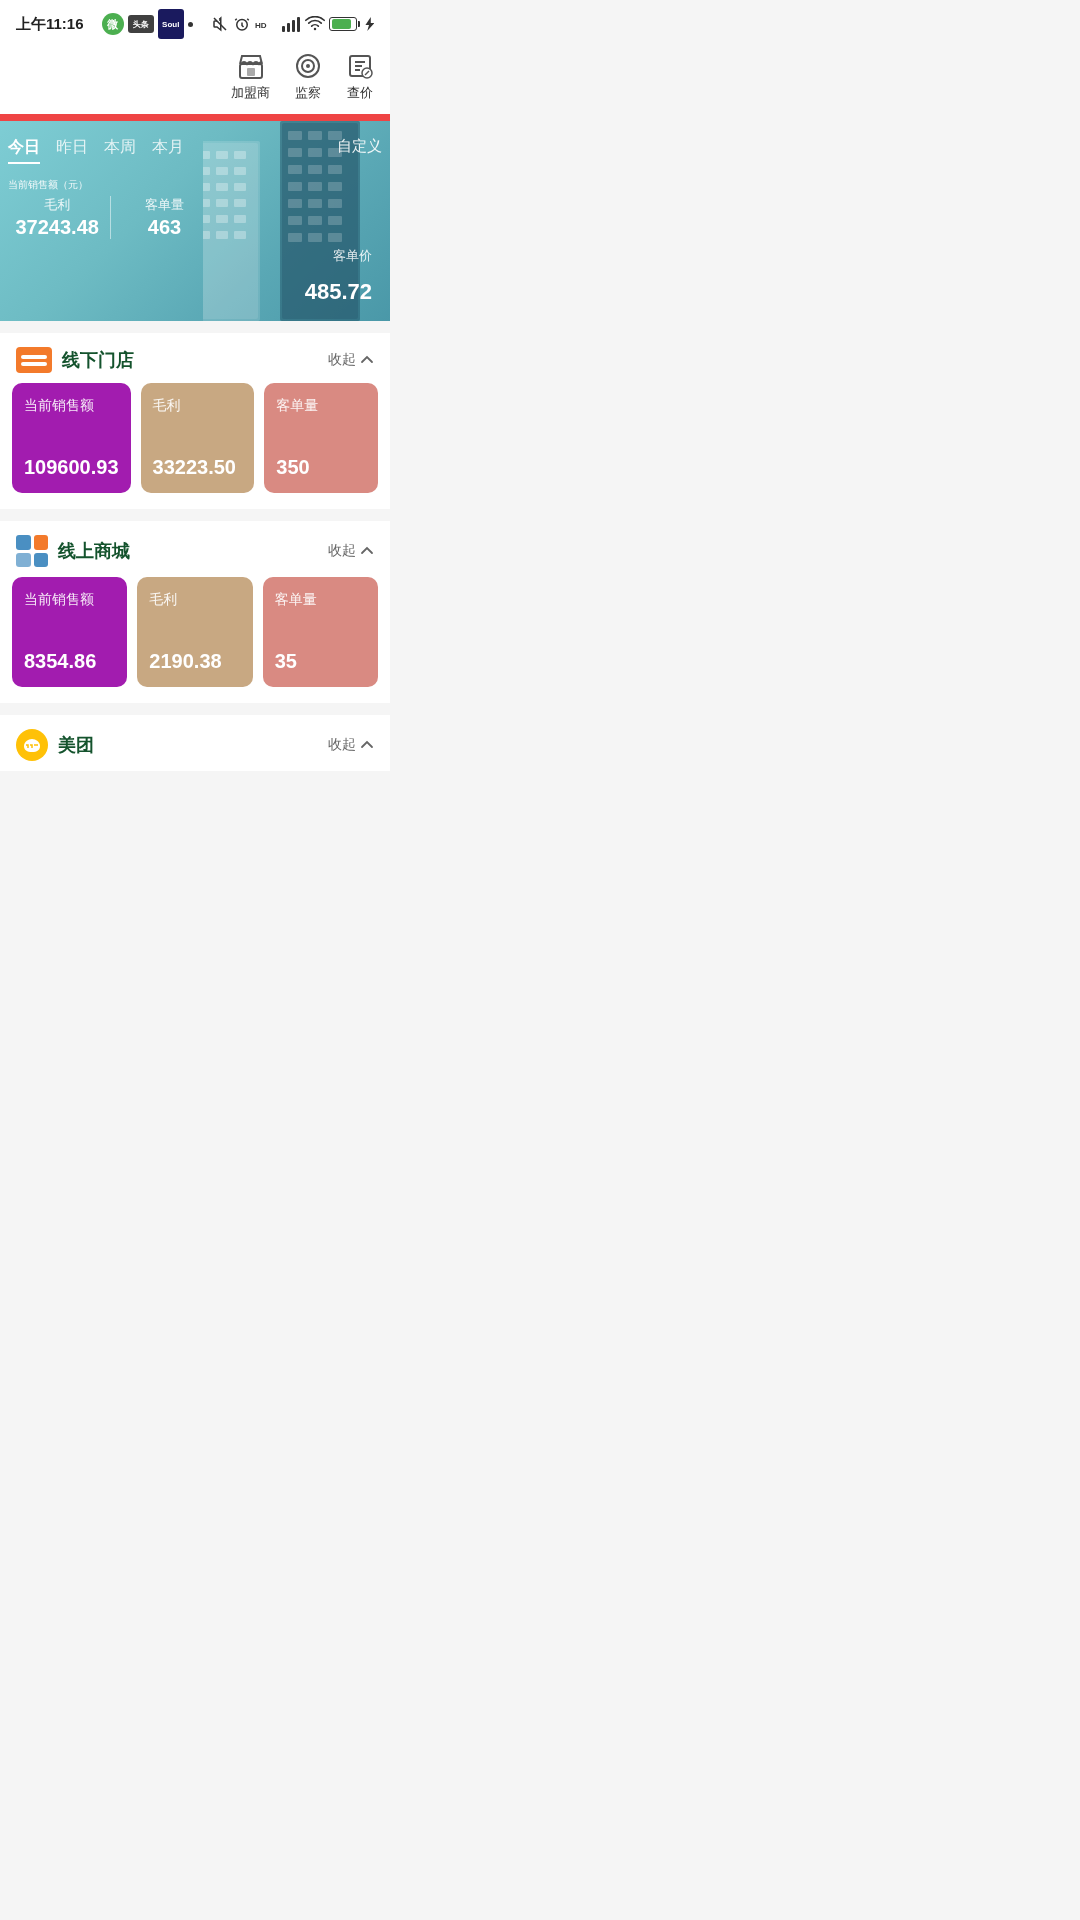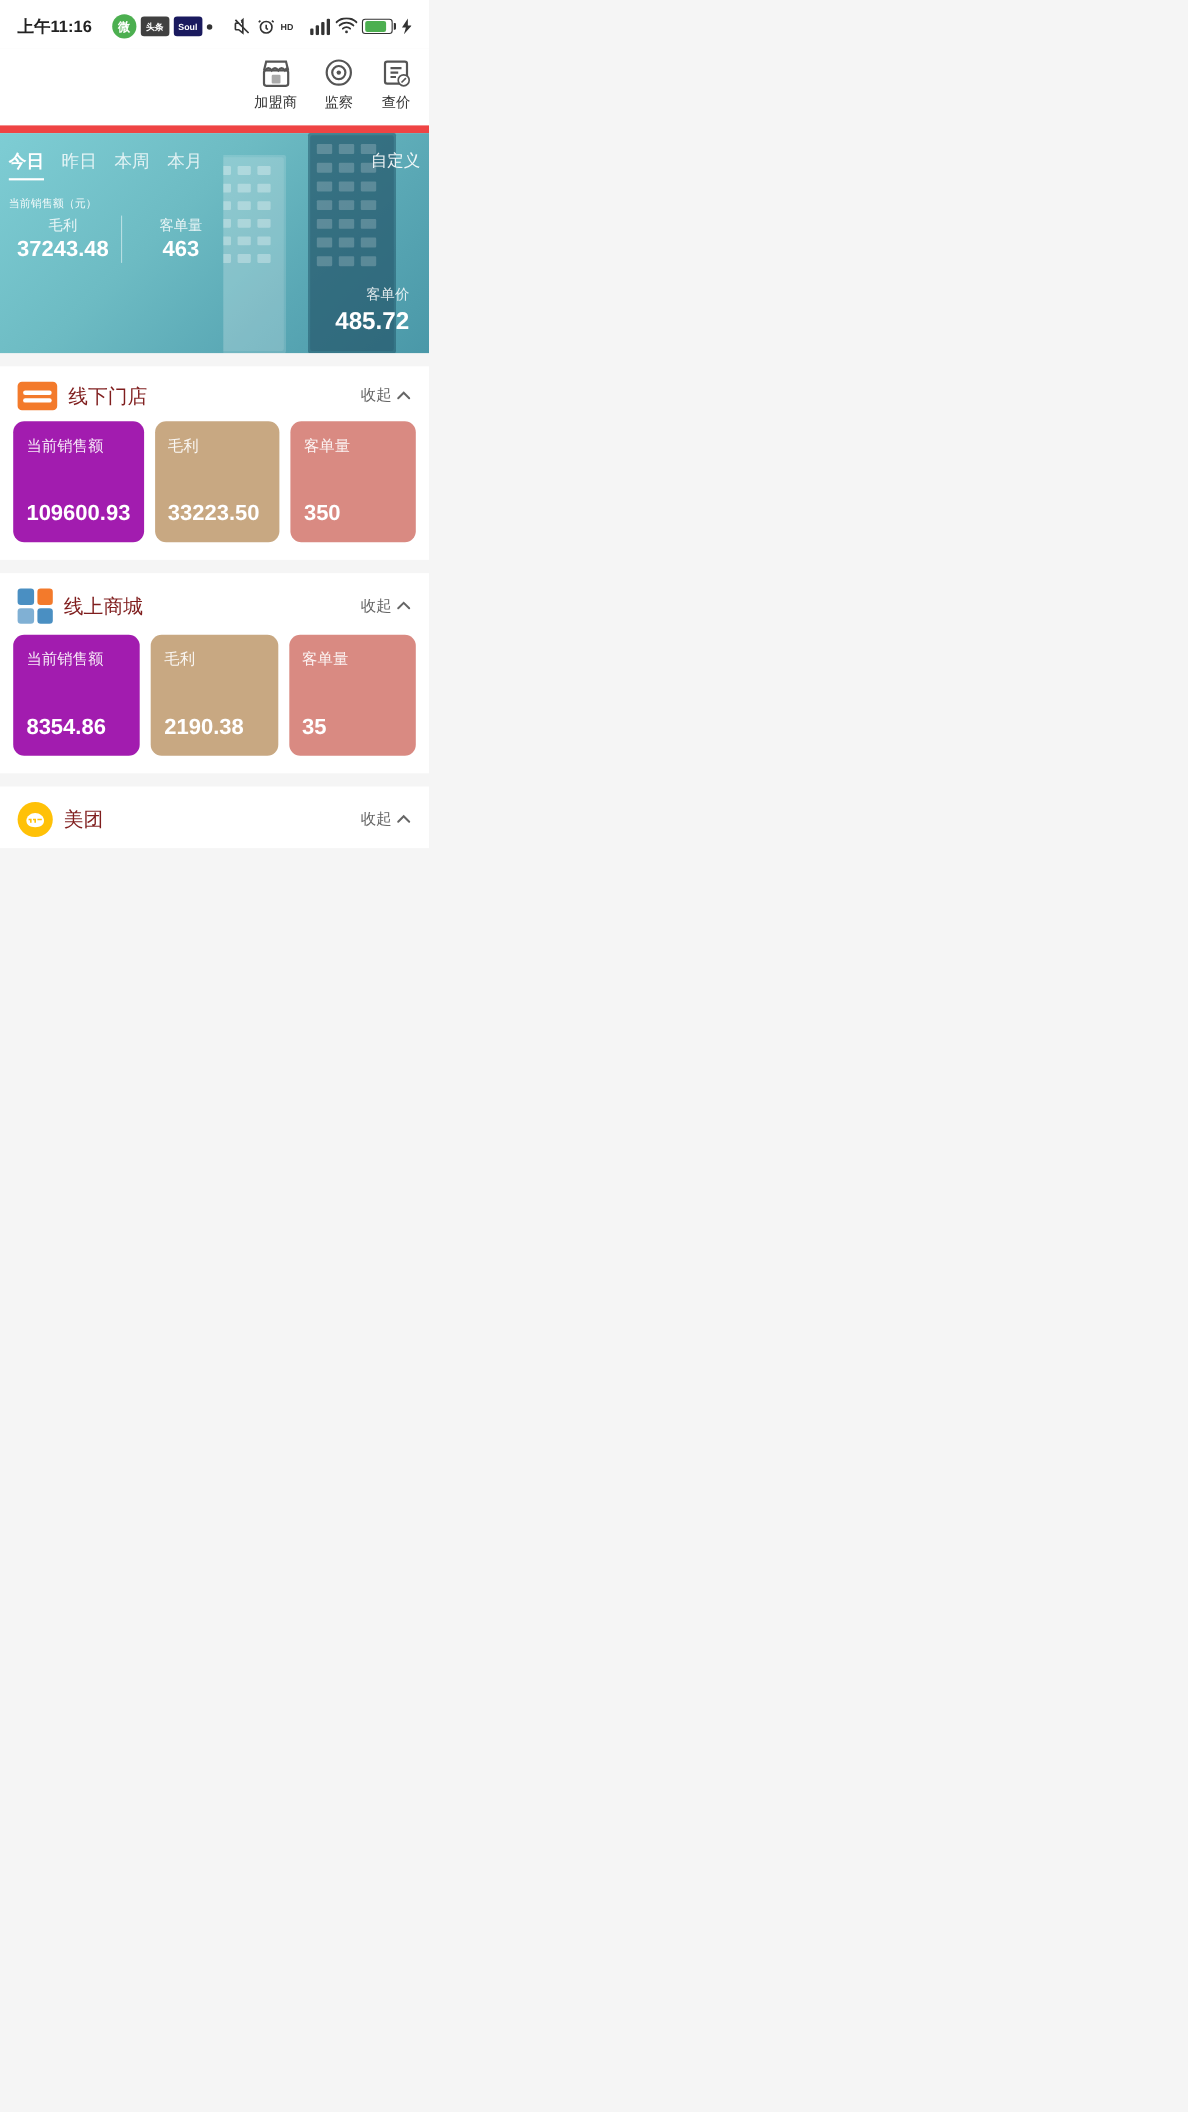--- a/index.html
+++ b/index.html
@@ -56,21 +56,21 @@
       background: #e53935;
       display: flex;
       align-items: center;
       justify-content: center;
       font-size: 8px;
       color: #fff;
       font-weight: bold;
     }
     .app-icon-soul {
       width: 26px;
-      height: 18px;
+      height: 30px;
       border-radius: 3px;
       background: #1a237e;
       display: flex;
       align-items: center;
       justify-content: center;
       font-size: 8px;
       color: #fff;
       font-weight: bold;
     }
     .status-dot {
@@ -231,22 +231,22 @@
       height: 24px;
       background: #f37a2b;
       border-radius: 4px;
       display: flex;
       align-items: center;
       justify-content: center;
       position: relative;
     }
     .section-title {
       font-size: 18px;
-      font-weight: 400;
-      color: #7f1d1d;
+      font-weight: 700;
+      color: #14532d;
     }
     .section-collapse {
       display: flex;
       align-items: center;
       gap: 4px;
       font-size: 14px;
       color: #666;
       cursor: pointer;
     }
 
@@ -472,21 +472,21 @@
       <div class="banner-stat-value">37243.48</div>
     </div>
     <div class="banner-divider"></div>
     <div class="banner-stat">
       <div class="banner-stat-label">客单量</div>
       <div class="banner-stat-value">463</div>
     </div>
   </div>
 
   <div class="banner-stat-right">
-    <div class="banner-stat-label" style="color:rgba(255,255,255,0.85);font-size:13px;margin-bottom:2px;">客单价</div>
+    <div class="banner-stat-label" style="color:rgba(255,255,255,0.85);font-size:13px;margin-bottom:14px;">客单价</div>
     <div class="banner-stat-value" style="font-size:22px;font-weight:700;color:#fff;">485.72</div>
   </div>
 </div>
 
 <div class="section">
   <div class="section-header">
     <div class="section-title-group">
 
       <div class="section-icon-offline" style="width:36px;height:26px;border-radius:4px;background:#f37a2b;display:flex;flex-direction:column;justify-content:center;align-items:center;gap:3px;padding:3px 4px;">
         <div style="width:26px;height:4px;background:#fff;border-radius:2px;"></div>

